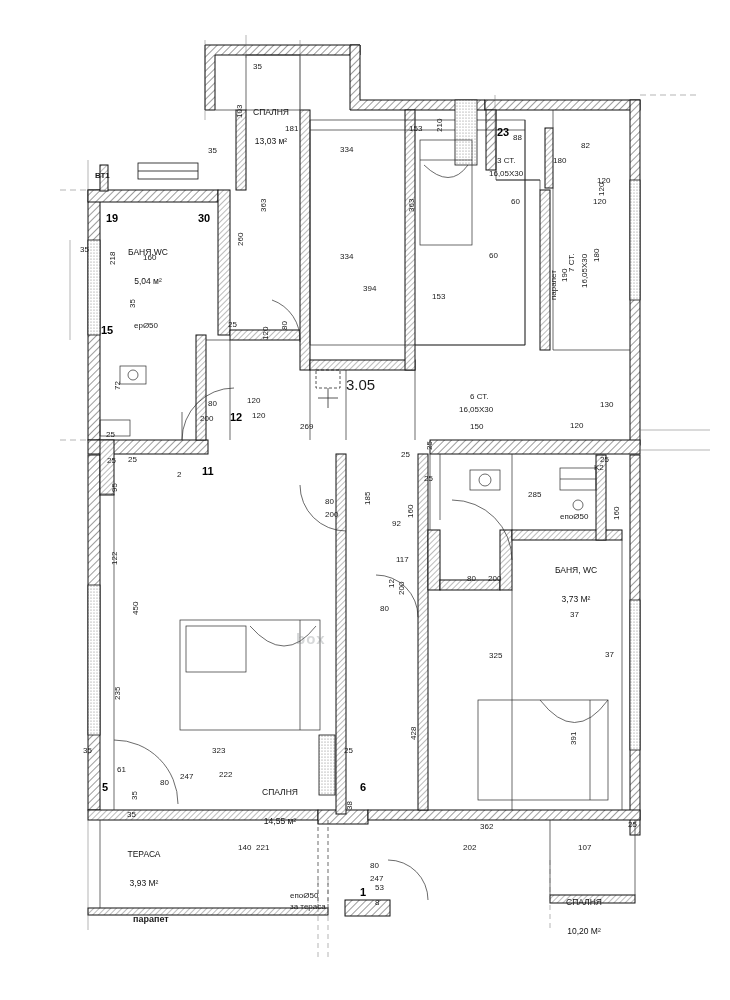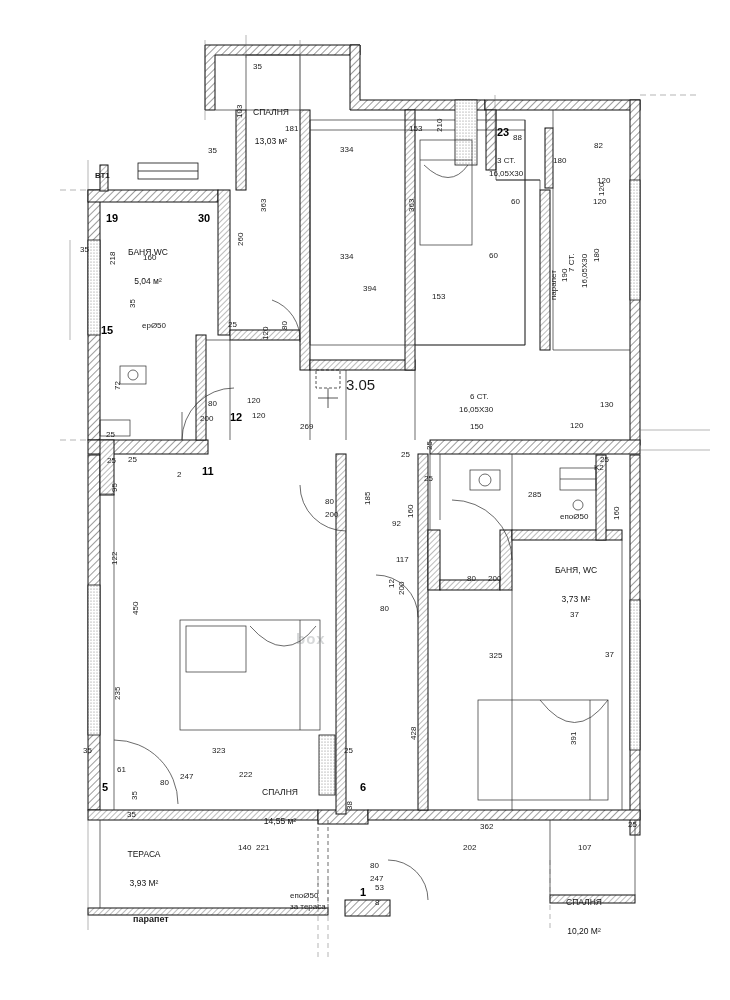--- a/index.html
+++ b/index.html
@@ -229,21 +229,21 @@
 <div class="vdim" style="left:549px;top:300px;">парапет</div>
 <div class="lbl b" style="left:133px;top:915px;font-size:9px;">парапет</div>
 <div class="lbl" style="left:497px;top:157px;">3 СТ.</div>
 <div class="lbl" style="left:489px;top:170px;">16,05X30</div>
 <div class="vdim" style="left:567px;top:272px;">7 СТ.</div>
 <div class="vdim" style="left:580px;top:288px;">16,05X30</div>
 <div class="lbl" style="left:470px;top:393px;">6 СТ.</div>
 <div class="lbl" style="left:459px;top:406px;">16,05X30</div>
 <div class="lbl" style="left:594px;top:464px;">K2</div>
 <div class="lbl" style="left:560px;top:513px;">епоØ50</div>
-<div class="lbl" style="left:134px;top:322px;margin-left:8px;">ерØ50</div>
+<div class="lbl" style="left:134px;top:322px;">ерØ50</div>
 <div class="lbl" style="left:290px;top:892px;">епоØ50</div>
 <div class="lbl" style="left:290px;top:903px;">за тераса</div>
 <div class="lbl" style="left:346px;top:377px;font-size:15px;">3.05</div>
 <div class="lbl" style="left:300px;top:423px;font-size:8px;">269</div>
 
 <div class="num" style="left:106px;top:212px;">19</div>
 <div class="num" style="left:198px;top:212px;">30</div>
 <div class="num" style="left:497px;top:126px;">23</div>
 <div class="num" style="left:101px;top:324px;">15</div>
 <div class="num" style="left:230px;top:411px;">12</div>
@@ -251,21 +251,21 @@
 <div class="num" style="left:102px;top:781px;">5</div>
 <div class="num" style="left:360px;top:781px;">6</div>
 <div class="num" style="left:360px;top:886px;">1</div>
 
 <div id="hdims">
       <div class="dim" style="left: 253px; top: 62px;">35</div>
       <div class="dim" style="left: 208px; top: 146px;">35</div>
       <div class="dim" style="left: 285px; top: 124px;">181</div>
       <div class="dim" style="left: 409px; top: 124px;">153</div>
       <div class="dim" style="left: 513px; top: 133px;">88</div>
-      <div class="dim" style="left: 594px; top: 141px;">82</div>
+      <div class="dim" style="left: 581px; top: 141px;">82</div>
       <div class="dim" style="left: 553px; top: 156px;">180</div>
       <div class="dim" style="left: 597px; top: 176px;">120</div>
       <div class="dim" style="left: 340px; top: 145px;">334</div>
       <div class="dim" style="left: 511px; top: 197px;">60</div>
       <div class="dim" style="left: 593px; top: 197px;">120</div>
       <div class="dim" style="left: 340px; top: 252px;">334</div>
       <div class="dim" style="left: 363px; top: 284px;">394</div>
       <div class="dim" style="left: 432px; top: 292px;">153</div>
       <div class="dim" style="left: 489px; top: 251px;">60</div>
       <div class="dim" style="left: 80px; top: 245px;">35</div>
@@ -288,21 +288,21 @@
       <div class="dim" style="left: 325px; top: 497px;">80</div>
       <div class="dim" style="left: 325px; top: 510px;">200</div>
       <div class="dim" style="left: 396px; top: 555px;">117</div>
       <div class="dim" style="left: 467px; top: 574px;">80</div>
       <div class="dim" style="left: 488px; top: 574px;">200</div>
       <div class="dim" style="left: 380px; top: 604px;">80</div>
       <div class="dim" style="left: 570px; top: 610px;">37</div>
       <div class="dim" style="left: 489px; top: 651px;">325</div>
       <div class="dim" style="left: 605px; top: 650px;">37</div>
       <div class="dim" style="left: 212px; top: 746px;">323</div>
-      <div class="dim" style="left: 219px; top: 770px; margin-left: 20px;">222</div>
+      <div class="dim" style="left: 219px; top: 770px;">222</div>
       <div class="dim" style="left: 344px; top: 746px;">25</div>
       <div class="dim" style="left: 83px; top: 746px;">35</div>
       <div class="dim" style="left: 117px; top: 765px;">61</div>
       <div class="dim" style="left: 160px; top: 778px;">80</div>
       <div class="dim" style="left: 180px; top: 772px;">247</div>
       <div class="dim" style="left: 127px; top: 810px;">35</div>
       <div class="dim" style="left: 238px; top: 843px;">140</div>
       <div class="dim" style="left: 256px; top: 843px;">221</div>
       <div class="dim" style="left: 375px; top: 843px; margin-top: 40px;">53</div>
       <div class="dim" style="left: 463px; top: 843px;">202</div>

